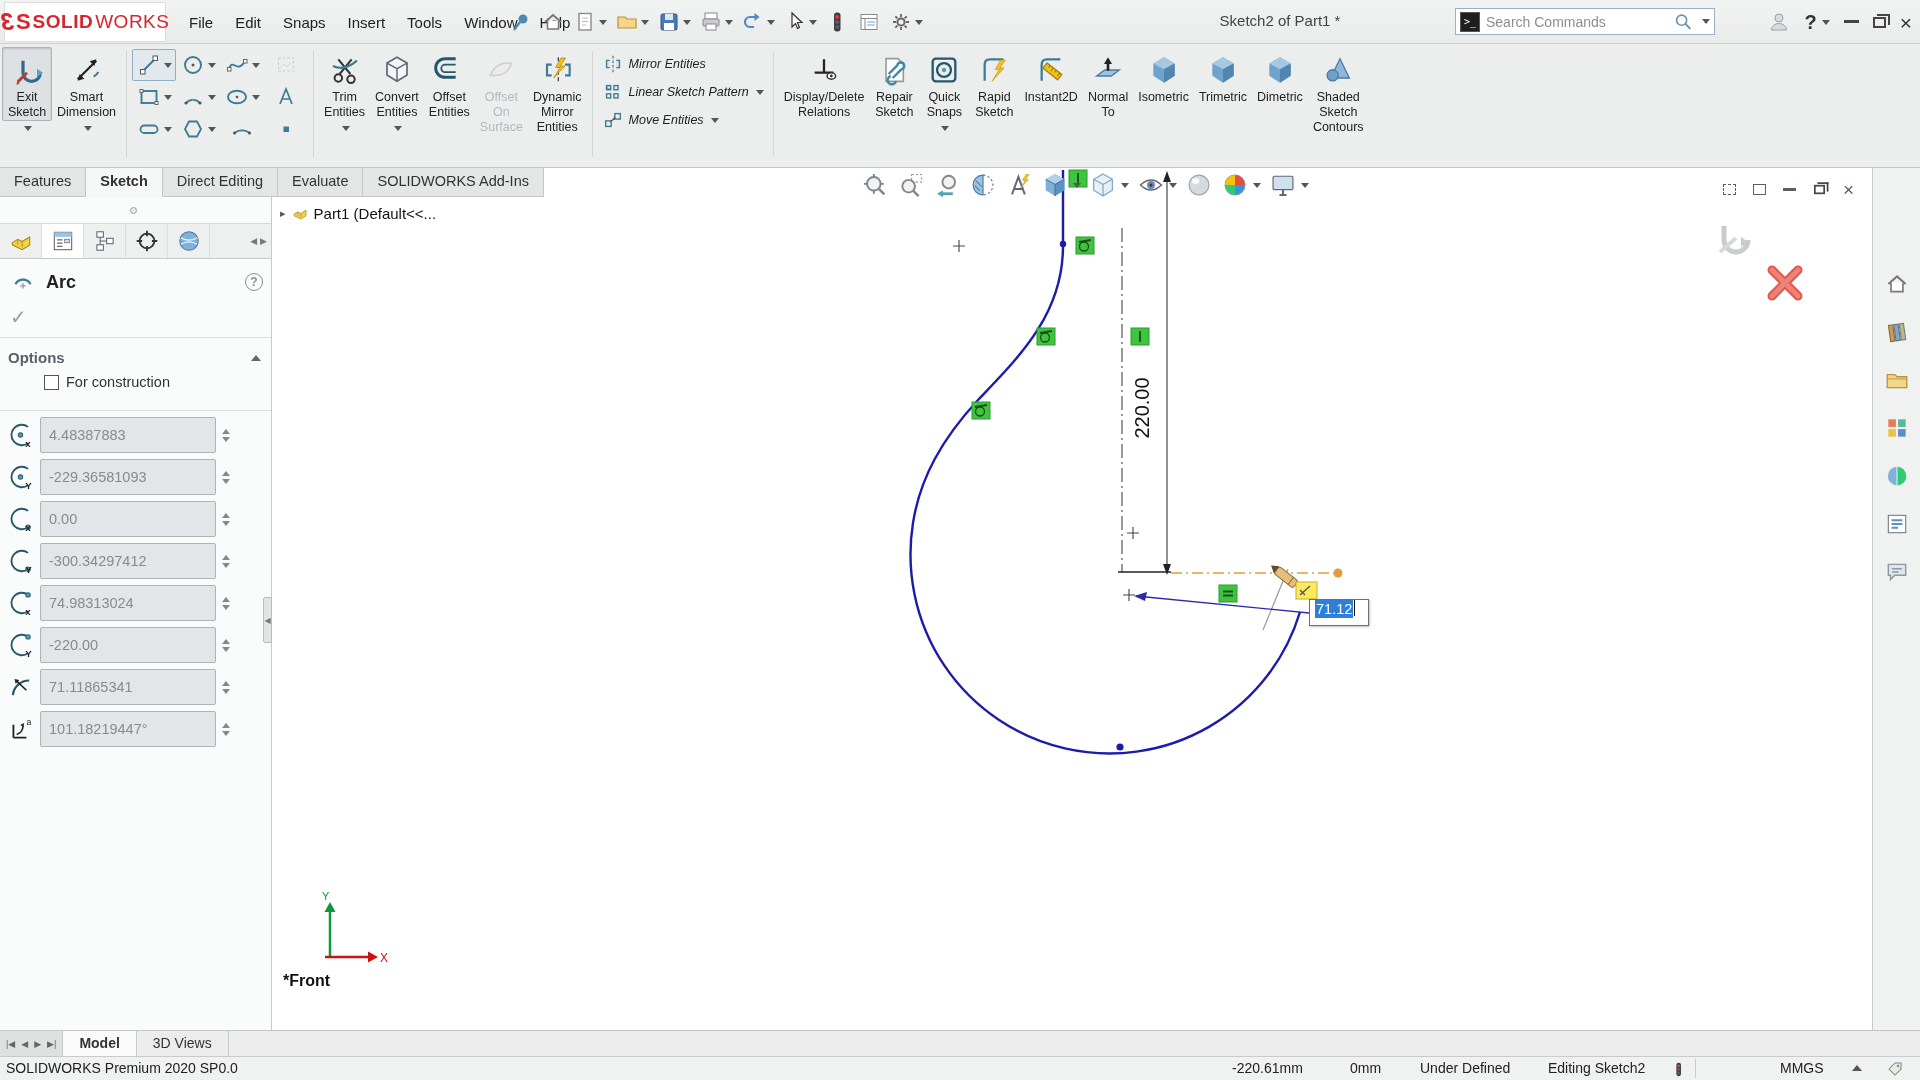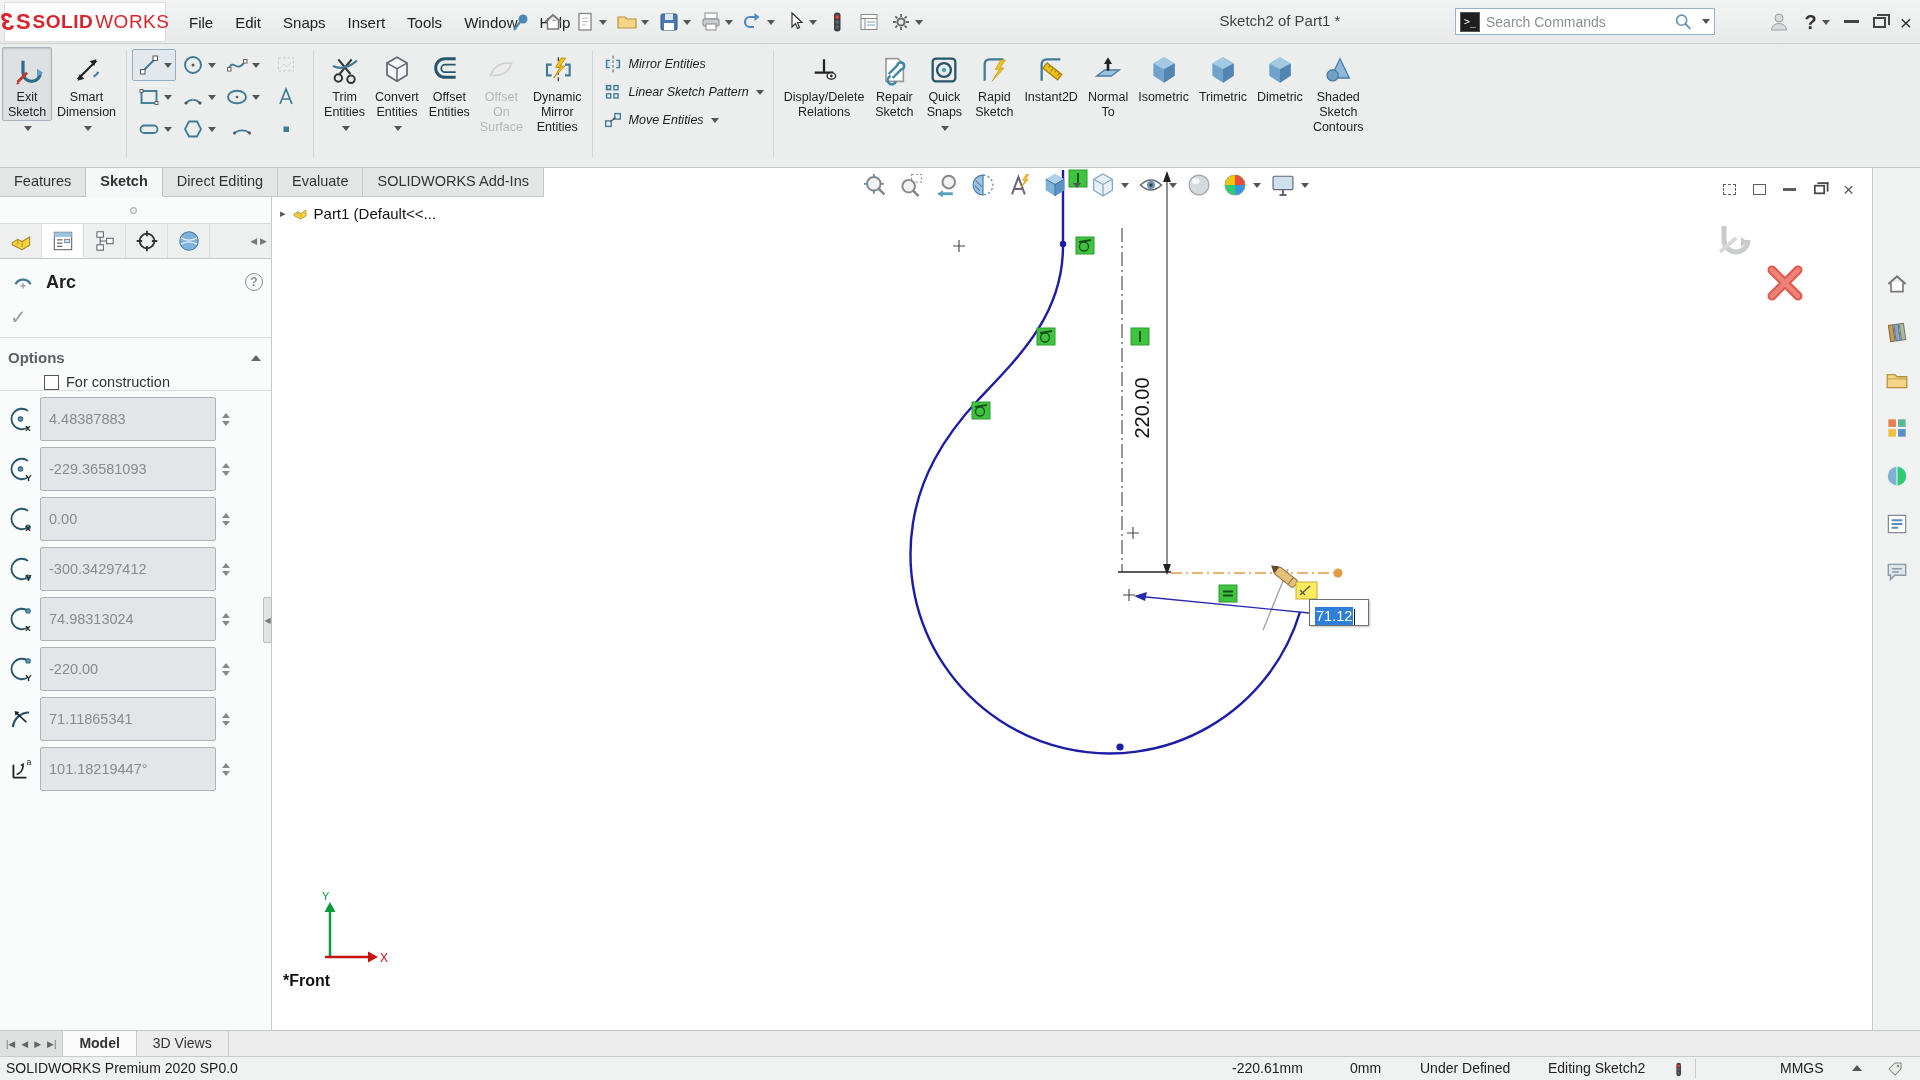--- a/index.html
+++ b/index.html
@@ -78,26 +78,26 @@
   .pm-tab.active { background:#fff; border-bottom:1px solid #fff; }
   .pm-scroll { margin-left:auto; display:flex; align-items:center; gap:3px; padding-right:4px; font-size:9px; color:#777;}
   .pm-header { display:flex; align-items:center; padding:10px 8px 4px 10px; }
   .pm-title { font-size:18px; font-weight:bold; color:#222; margin-left:10px;}
   .pm-help { margin-left:auto; width:18px; height:18px; border-radius:50%; border:1.5px solid #8a9094;
     color:#8a9094; font-size:12px; font-weight:bold; display:flex; align-items:center; justify-content:center;}
   .pm-check { padding:6px 0 8px 10px; color:#9aa0a3; font-size:20px; border-bottom:1px solid #dcdfdf; margin-bottom:2px;}
   .grp-header { display:flex; align-items:center; padding:9px 10px 6px 8px; }
   .grp-title { font-size:15px; font-weight:bold; color:#5a6166; }
   .grp-caret { margin-left:auto; }
-  .grp-body { padding:2px 0 0 0; border-bottom:1px solid #dcdfdf; }
+  .grp-body { padding:2px 0 20px 0; border-bottom:1px solid #dcdfdf; }
   .chk-row { display:flex; align-items:center; margin-left:44px; gap:7px;}
   .chk-box { width:15px; height:15px; border:1px solid #555; background:#fff;}
   .chk-label { font-size:14.5px; color:#333; }
   .param-row { display:flex; align-items:center; margin:6px 6px 6px 8px; gap:6px; }
-  .param-field { width:176px; height:44px; background:#e3e6e8; border:1px solid #aeb3b6; border-radius:2px;
+  .param-field { width:176px; height:36px; background:#e3e6e8; border:1px solid #aeb3b6; border-radius:2px;
     font-size:14.5px; color:#858c90; display:flex; align-items:center; padding-left:8px;text-align:center;}
   .spin { display:flex; flex-direction:column; gap:3px; }
   .spin i { width:0; height:0; border-left:4px solid transparent; border-right:4px solid transparent; display:block;}
   .spin .up { border-bottom:5px solid #888; }
   .spin .dn { border-top:5px solid #888; }
   .panel-grip { position:absolute; right:-1px; top:400px; width:9px; height:46px; background:#e3e5e5;
     border:1px solid #b9bdbd; border-radius:2px 0 0 2px; display:flex; align-items:center; justify-content:center;
     font-size:8px; color:#777;}
 
   
@@ -106,21 +106,21 @@
   .hud-item { display:flex; align-items:center; gap:2px; padding:1px;}
   .tree-label { position:absolute; left:8px; top:36px; display:flex; align-items:center; gap:5px; font-size:15px; color:#111; z-index:6;}
   .tree-arrow { color:#555; font-size:11px; }
   .sketch-svg { position:absolute; left:0; top:0; z-index:4; pointer-events:none;}
   .sketchline { fill:none; stroke:#1c1ca8; stroke-width:2.4; }
   .dashdot { stroke:#333; stroke-width:1; stroke-dasharray:14 4 2 4; }
   .dimline { stroke:#222; stroke-width:1; }
   .dimtext { font-family:"Liberation Sans",sans-serif; font-size:20px; fill:#111; }
   .construction { stroke:#e39b3f; stroke-width:1.6; stroke-dasharray:11 4 2 4; }
   .dim-input { position:absolute; left:1037px; top:431px; width:60px; height:27px; background:#fff;
-    border:1.5px solid #6b6f73; box-shadow:1px 1px 2px rgba(0,0,0,.25); display:flex; align-items:flex-end;
+    border:1.5px solid #6b6f73; box-shadow:1px 1px 2px rgba(0,0,0,.25); display:flex; align-items:flex-start;
     padding-left:5px; z-index:8;}
   .dim-sel { background:#2e7fd9; color:#fff; font-size:14.5px; padding:1px 1px;}
   .dim-caret { width:1px; height:16px; background:#111; margin-left:1px;}
   .front-label { position:absolute; left:11px; bottom:40px; font-size:16px; font-weight:bold; color:#111;}
   .confirm-corner { position:absolute; right:52px; top:50px; z-index:6;}
   .doc-controls { position:absolute; right:18px; top:12px; display:flex; gap:17px; align-items:center; z-index:6; color:#5a5f63;}
   .dc-box { width:13px; height:11px; border:1.6px solid #5a5f63; display:inline-block;}
   .dc-min { width:13px; height:3px; background:#5a5f63; display:inline-block;}
   .dc-close { font-size:19px; line-height:1; color:#5a5f63;}
 

